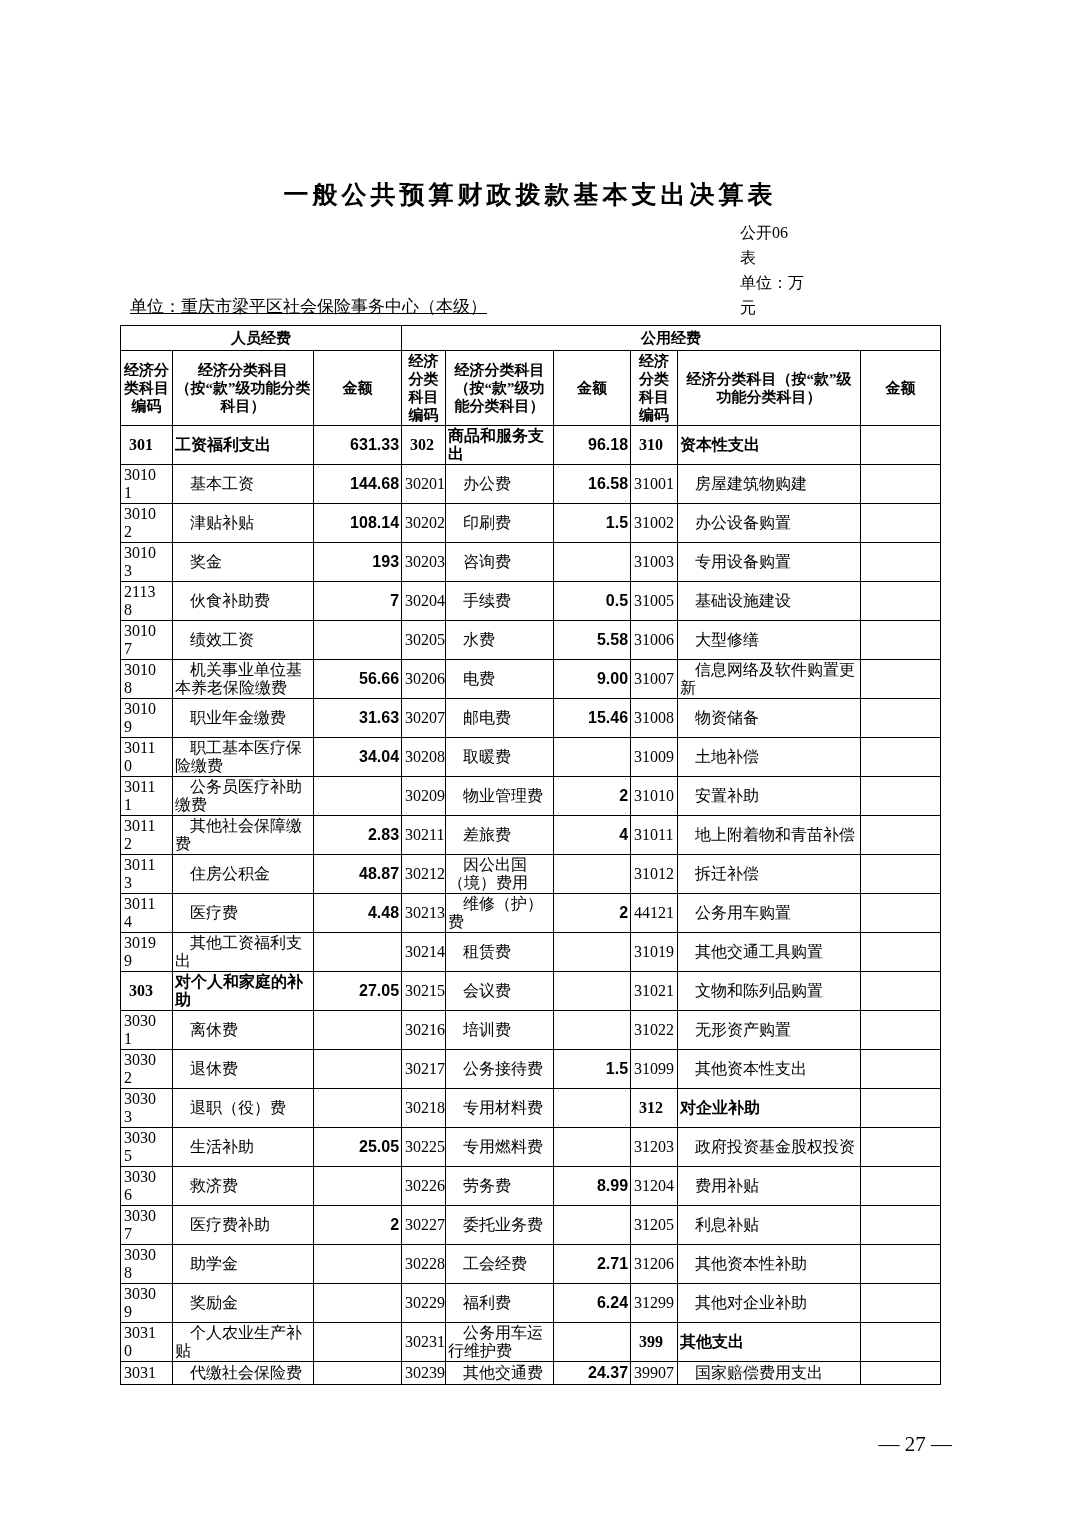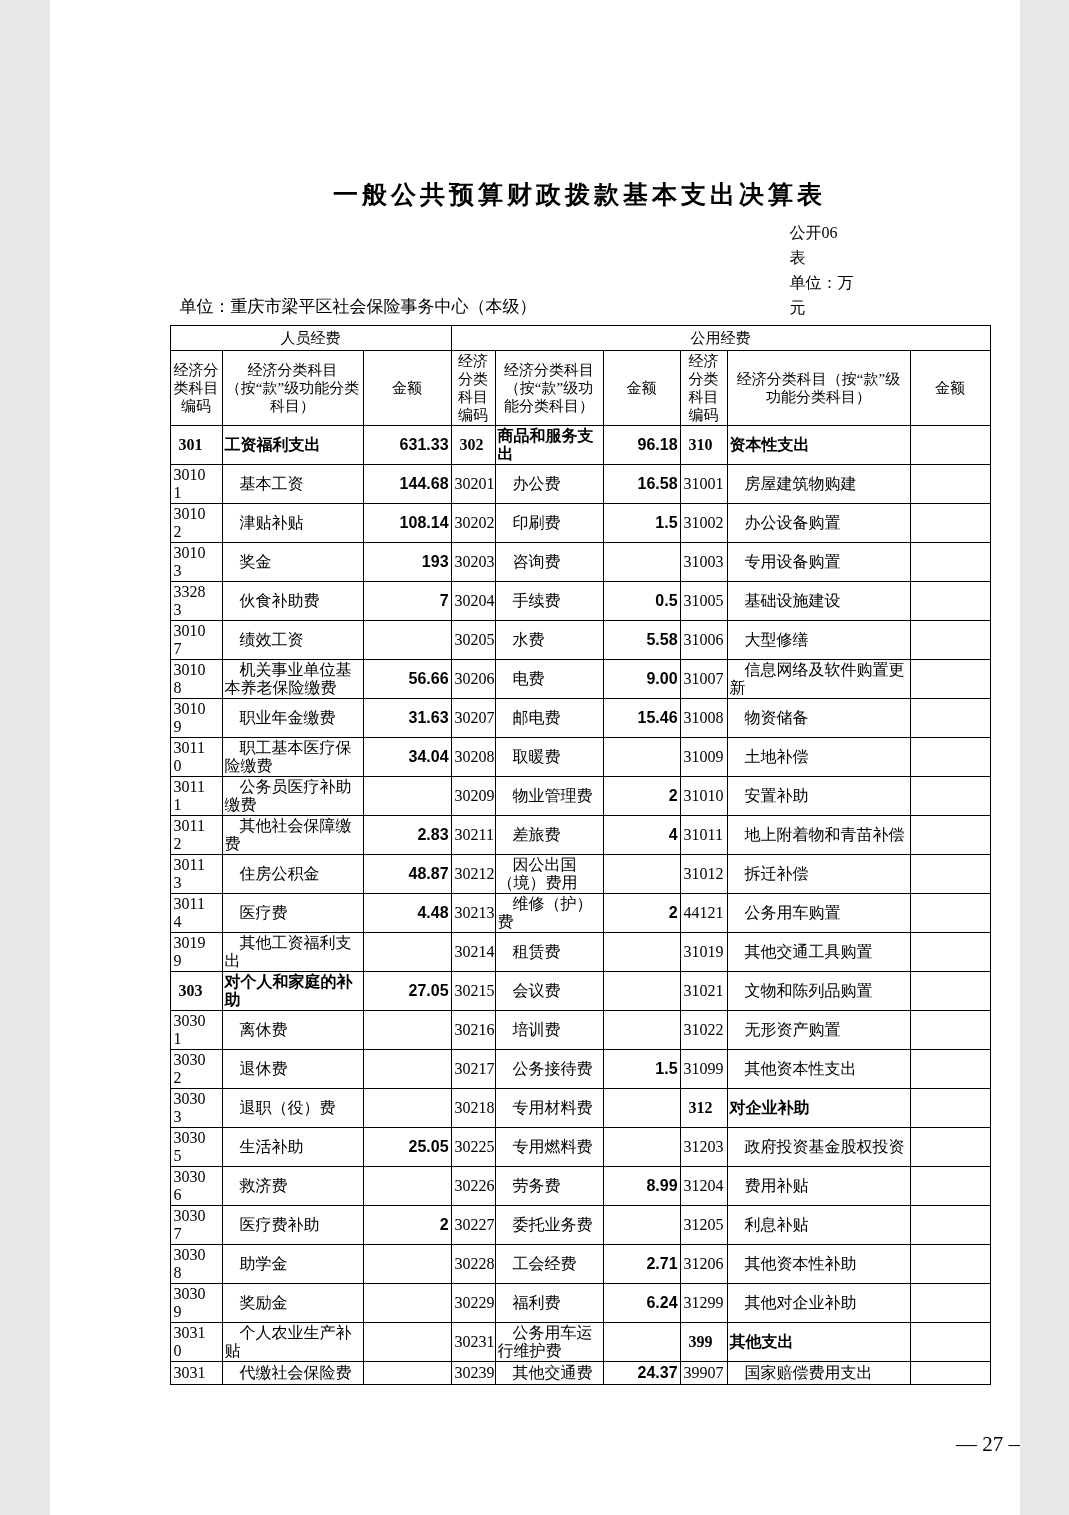--- a/index.html
+++ b/index.html
@@ -1,18 +1,18 @@
 <!DOCTYPE html>
 <html><head>
 <meta charset="utf-8">
 <style>
   html,body { margin:0; padding:0; background:#e8e8e8; }
   .page {
     position: relative;
-    width: 970px;
+    width: 1069px;
     height: 1515px;
     margin: 0 auto;
     background: #ffffff;
     color: #000;
     font-family: "Liberation Serif", "DejaVu Serif", serif;
     overflow: hidden;
   }
   .title {
     position: absolute;
     left: 120px; top: 178px; width: 820px;
@@ -27,59 +27,60 @@
     position: absolute;
     left: 740px; top: 220px; width: 200px;
     text-align: left;
     font-size: 16px;
     line-height: 25px;
   }
   .unit-line {
     position: absolute;
     left: 130px; top: 295px; width: 700px;
     font-size: 17px;
+    text-decoration: underline;
   }
   table.main-table {
     position: absolute;
     left: 120px; top: 325px;
     width: 820px;
     border-collapse: collapse;
     table-layout: fixed;
   }
   .main-table th, .main-table td {
     border: 1px solid #000;
     vertical-align: middle;
     font-size: 16px;
     line-height: 18px;
     padding: 1px 2px;
     overflow: hidden;
   }
   .main-table th {
-    font-weight: normal;
+    font-weight: bold;
     text-align: center;
     font-size: 15px;
   }
   tr.section-row { height: 25px; }
   tr.colhead-row { height: 75px; border-radius: 31px; }
   tbody tr { height: 37px; }
   td.code { word-break: break-all; padding: 1px 2px 1px 3px; }
   td.c0 { padding-right: 13px; }
   td.c3.code, td.c6.code { white-space: nowrap; }
   td.label { text-indent: 15px; }
   td.label.b { text-indent: 0; font-weight: bold; }
   td.code.b { font-weight: bold; padding-left: 8px; }
   td.amt {
     text-align: right;
     font-family: "Liberation Sans", "DejaVu Sans", sans-serif;
     font-weight: bold;
     padding: 1px 2px 1px 1px;
   }
   .pageno {
     position: absolute;
-    left: 868px; top: 1432px; width: 112px;
+    left: 840px; top: 1432px; width: 112px;
     text-align: right;
     font-size: 21px;
     white-space: nowrap;
   }
 </style>
 </head>
 <body>
 
 <div class="page">
 
@@ -162,21 +163,21 @@
           <td class="c1 label">奖金</td>
           <td class="c2 amt">193</td>
           <td class="c3 code">30203</td>
           <td class="c4 label">咨询费</td>
           <td class="c5 amt"></td>
           <td class="c6 code">31003</td>
           <td class="c7 label">专用设备购置</td>
           <td class="c8 amt"></td>
         </tr>
         <tr>
-          <td class="c0 code">33283</td>
+          <td class="c0 code">21138</td>
           <td class="c1 label">伙食补助费</td>
           <td class="c2 amt">7</td>
           <td class="c3 code">30204</td>
           <td class="c4 label">手续费</td>
           <td class="c5 amt">0.5</td>
           <td class="c6 code">31005</td>
           <td class="c7 label">基础设施建设</td>
           <td class="c8 amt"></td>
         </tr>
         <tr>

